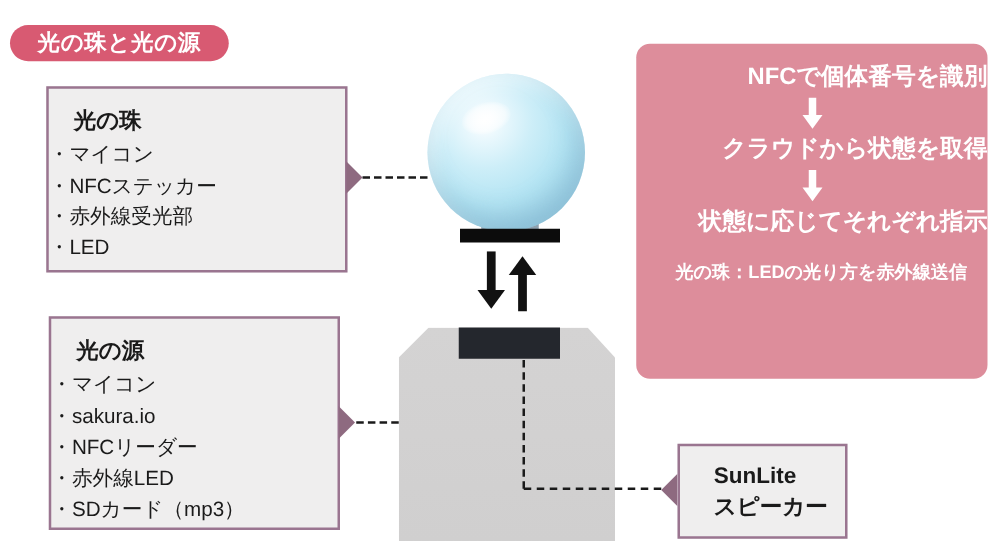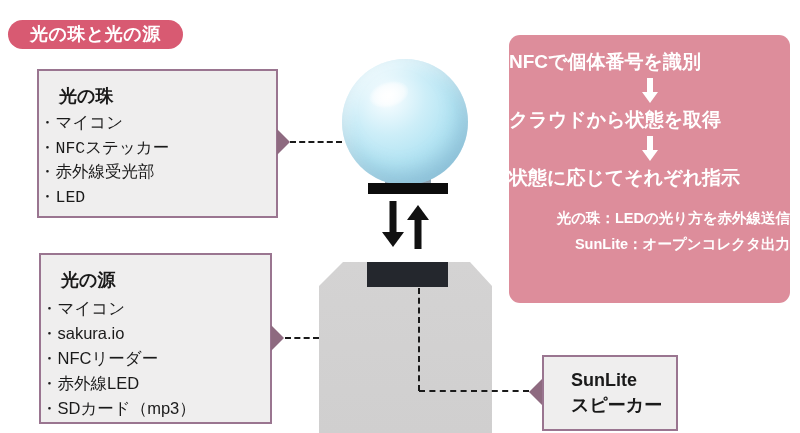--- a/index.html
+++ b/index.html
@@ -12,21 +12,21 @@
     position:absolute;left:8px;top:9px;height:29px;line-height:29px;
     padding:0 22px;border-radius:15px;background:#d85a72;color:#ffffff;
     font-size:18px;font-weight:700;letter-spacing:0.5px;white-space:nowrap;
   }
   
   .compbox{
     position:absolute;background:#efeeee;border:2px solid #9a7590;box-sizing:border-box;
   }
   .compbox .ctitle{padding:13px 0 4px 20px;font-size:18px;font-weight:700;}
   .compbox .citems{font-size:16.5px;line-height:24.5px;}
-  .box-orb{left:37px;top:58px;width:241px;height:149px;font-family:Liberation Mono, monospace;}
+  .box-orb{left:37px;top:58px;width:241px;height:149px;}
   .box-src{left:39px;top:242px;width:233px;height:171px;}
   .box-src .citems{line-height:25px;}
   
   .box-sun{
     left:542px;top:344px;width:136px;height:76px;
     display:flex;flex-direction:column;justify-content:center;
     padding-left:27px;font-size:18px;font-weight:700;line-height:25px;
   }
   
   .tri{position:absolute;width:0;height:0;}
@@ -54,24 +54,24 @@
     background:linear-gradient(180deg,#d4d3d3 0%,#d0cfcf 100%);
     clip-path:polygon(0 24px,24px 0,151px 0,100% 24px,100% 100%,0 100%);
   }
   .nfc-pad{position:absolute;left:367px;top:251px;width:81px;height:25px;background:#24272d;}
   .xchg{position:absolute;left:378px;top:190px;}
   
   .flowpanel{
     position:absolute;left:509px;top:24px;width:281px;height:268px;border-radius:11px;
     background:#dd8d9b;color:#ffffff;font-weight:700;box-sizing:border-box;
   }
-  .step{text-align:left;font-size:19px;line-height:22px;}
+  .step{text-align:right;font-size:19px;line-height:22px;}
   .step.s1{padding-top:16px;}
   .flow-arrow{display:block;margin:5px auto 5px;}
-  .details{padding:17px 0 0 15px;font-size:14.5px;line-height:25.5px;text-align:right;white-space:nowrap;}
+  .details{padding:17px 0 0 15px;font-size:14.5px;line-height:25.5px;text-align:center;white-space:nowrap;}
 </style>
 </head>
 <body>
 
 <div class="canvas">
 
   <div class="badge">光の珠と光の源</div>
 
   <div class="compbox box-orb">
     <div class="ctitle">光の珠</div>
@@ -133,17 +133,16 @@
       <polygon points="1,14 17,14 9,25" fill="#ffffff"></polygon>
     </svg>
     <div class="step">クラウドから状態を取得</div>
     <svg class="flow-arrow" width="18" height="26" viewBox="0 0 18 26">
       <rect x="6" y="0" width="6" height="15" fill="#ffffff"></rect>
       <polygon points="1,14 17,14 9,25" fill="#ffffff"></polygon>
     </svg>
     <div class="step">状態に応じてそれぞれ指示</div>
     <div class="details">
       <div>光の珠：LEDの光り方を赤外線送信</div>
-      <div>SunLite：オープンコレクタ出力</div>
     </div>
   </div>
 
 </div>
 
 </body></html>

